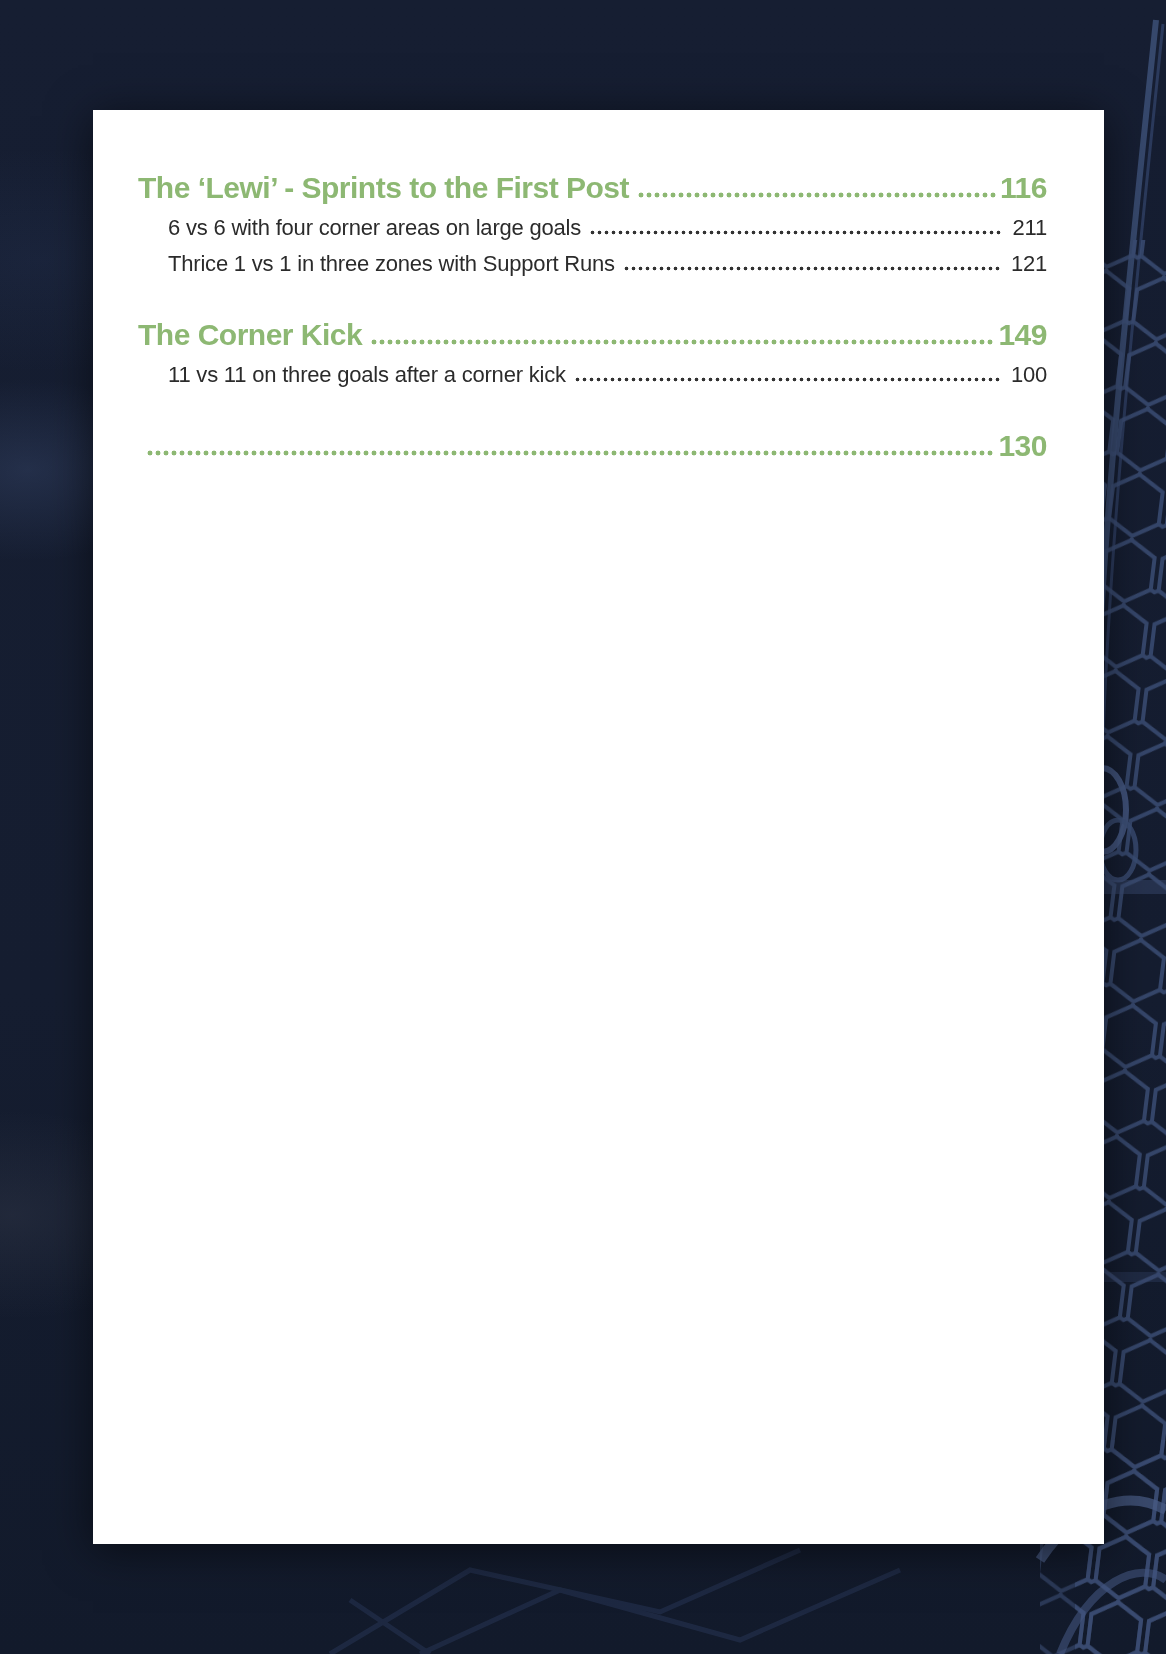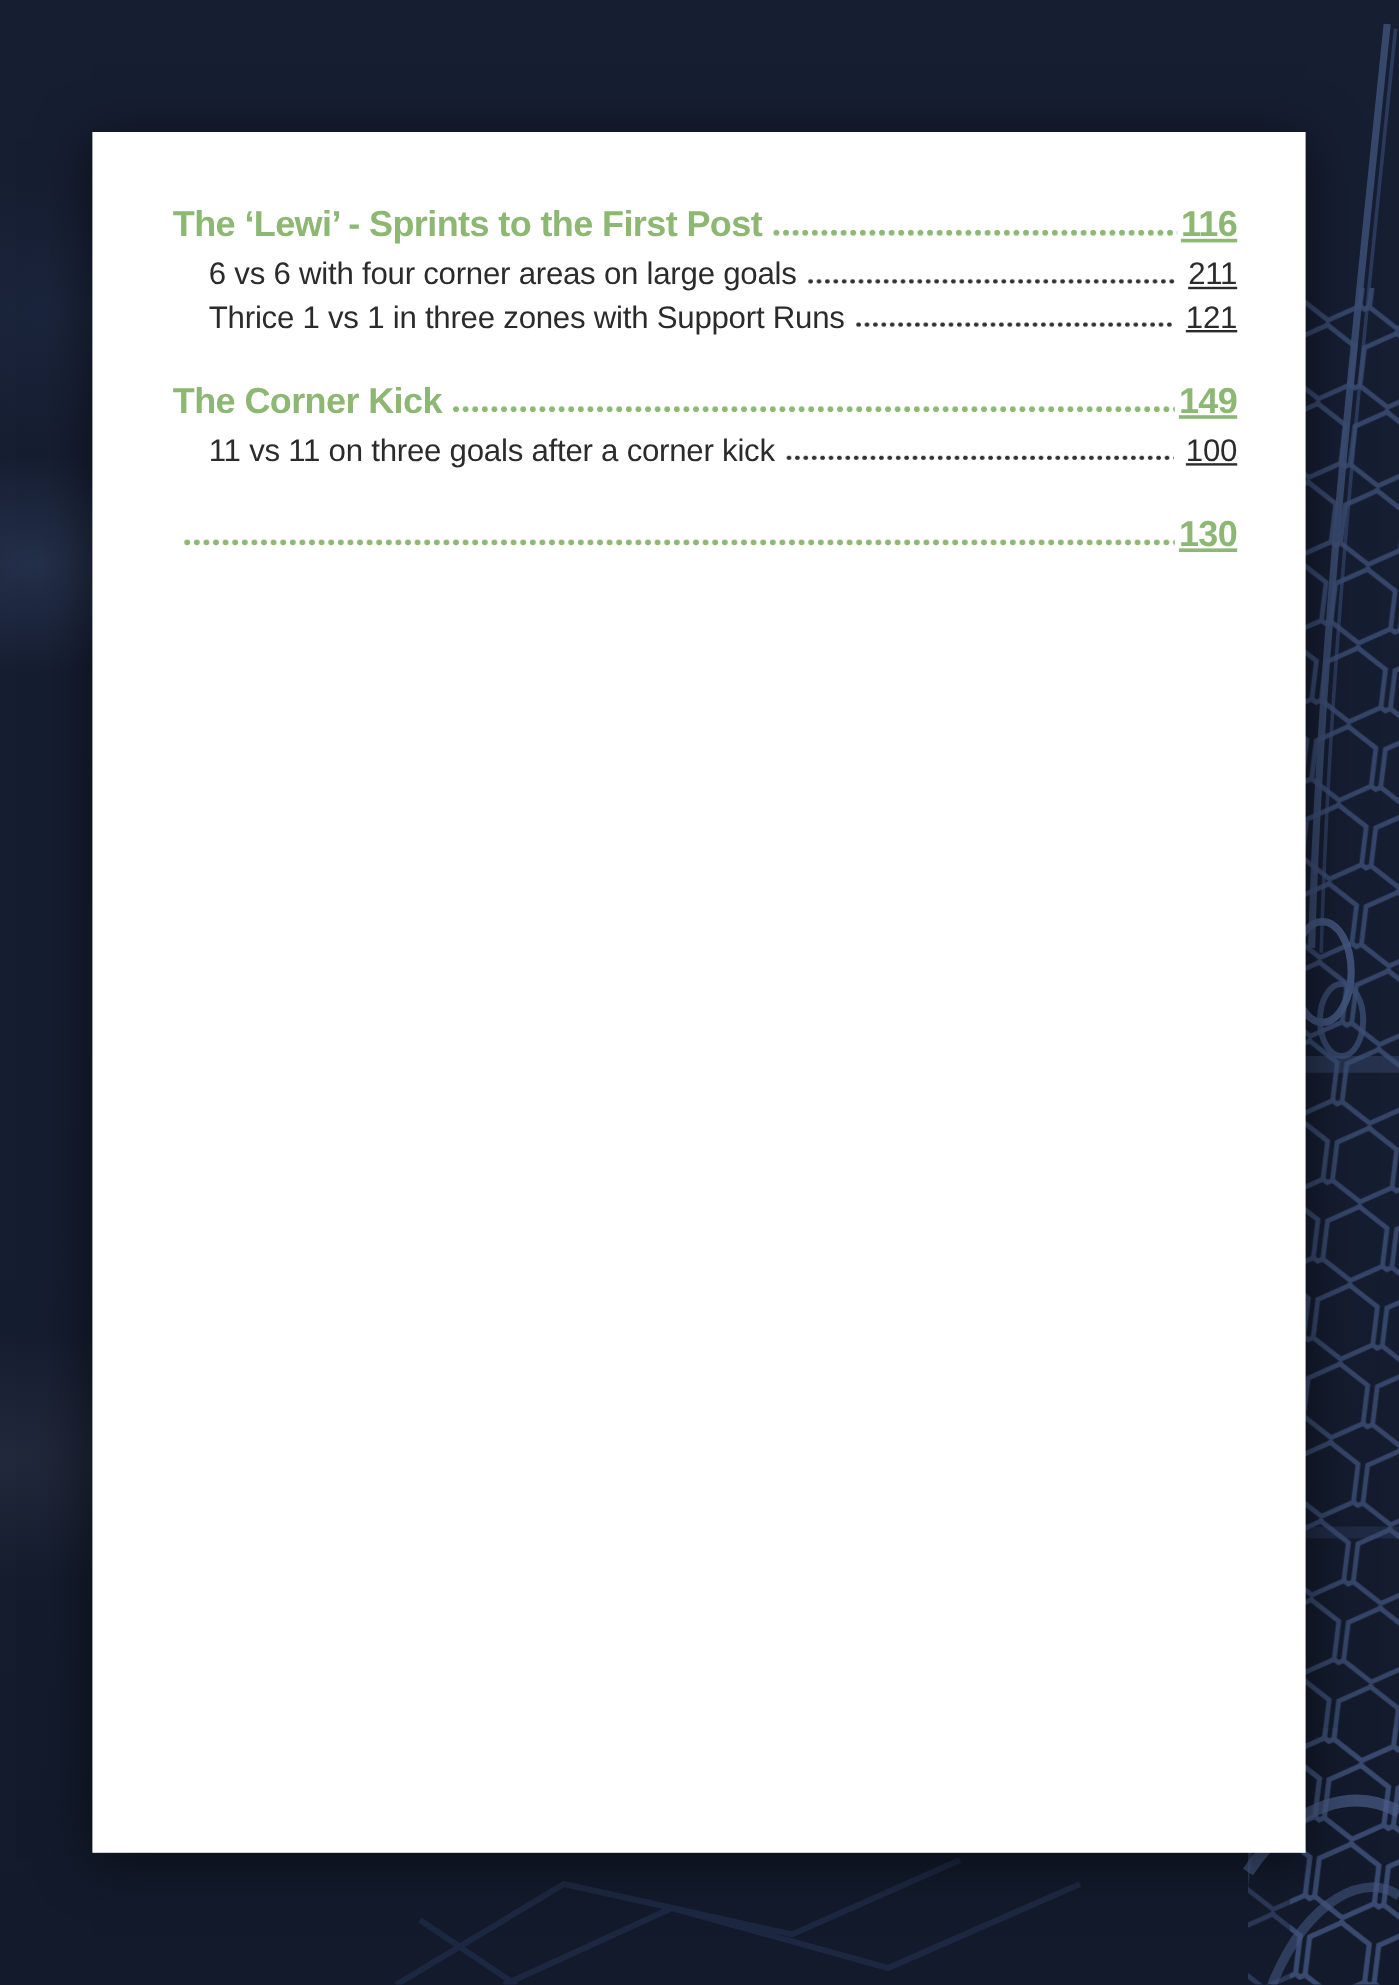--- a/index.html
+++ b/index.html
@@ -15,52 +15,52 @@
       radial-gradient(220px 130px at 28px 470px, rgba(95,120,175,0.20), transparent 70%),
       radial-gradient(260px 150px at 12px 1215px, rgba(150,150,162,0.10), transparent 70%),
       radial-gradient(300px 160px at 40px 260px, rgba(70,95,150,0.10), transparent 70%),
       linear-gradient(180deg, #161e32 0%, #151d30 60%, #121a2b 100%);
   }
 
   .bg-art { position: absolute; left: 0; top: 0; }
 
   .sheet {
     position: absolute;
-    left: 77px;
+    left: 93px;
     top: 110px;
     width: 1011px;
     height: 1434px;
     background: #ffffff;
     box-shadow: 0 6px 42px rgba(0,0,0,0.55);
-    padding: 56px 57px 0 67px;
+    padding: 56px 57px 0 45px;
   }
 
   .toc-section { margin-top: 31px; }
   .toc-section:first-child { margin-top: 0; }
 
   .toc-row { display: flex; align-items: baseline; }
 
   .heading-row {
     font-size: 30px;
     font-weight: bold;
     line-height: 44px;
     letter-spacing: -0.5px;
     color: #8db873;
   }
 
   .entry-row {
-    font-size: 26px;
+    font-size: 22px;
     line-height: 36px;
     letter-spacing: -0.2px;
     color: #2b2b2b;
     padding-left: 30px;
   }
 
   .toc-title { white-space: nowrap; }
-  .toc-page  { white-space: nowrap; text-decoration: underline; }
+  .toc-page  { white-space: nowrap; }
 
   .leader { flex: 1 1 auto; min-width: 20px; }
 
   .leader-heading {
     height: 6px;
     margin: 0 3px 0 8px;
     background-image: radial-gradient(circle, #8db873 2.2px, rgba(141,184,115,0) 2.7px);
     background-size: 8px 6px;
     background-repeat: repeat-x;
     background-position: left bottom;

